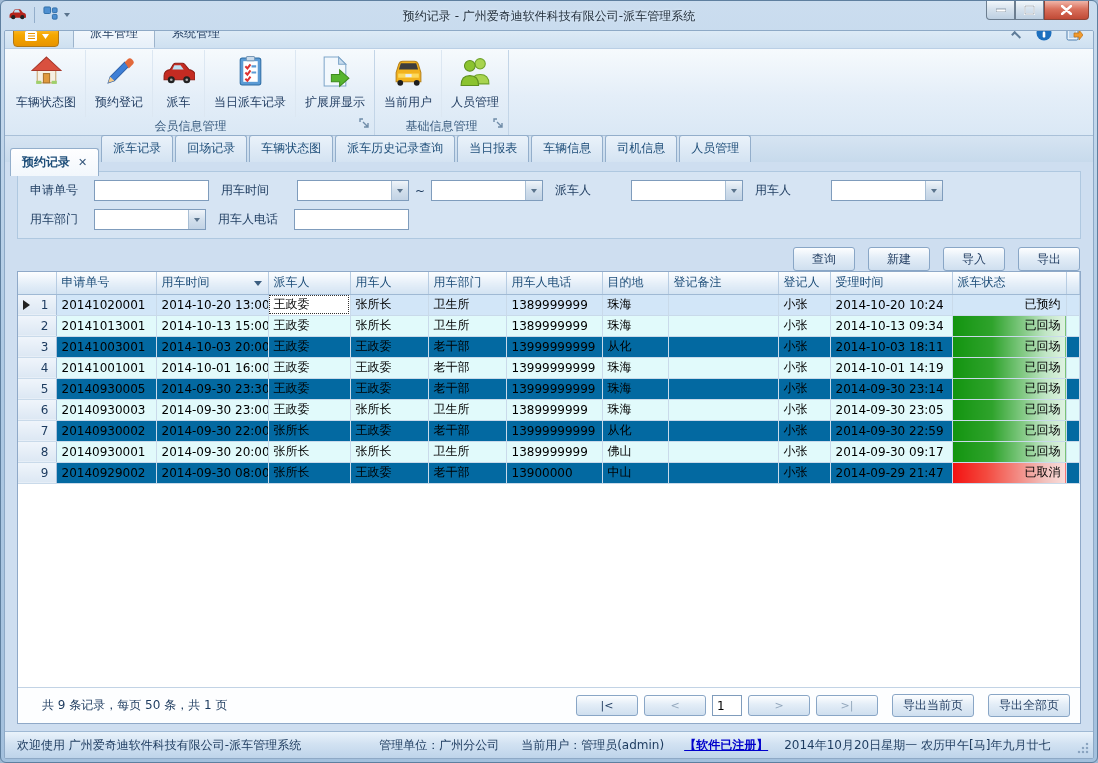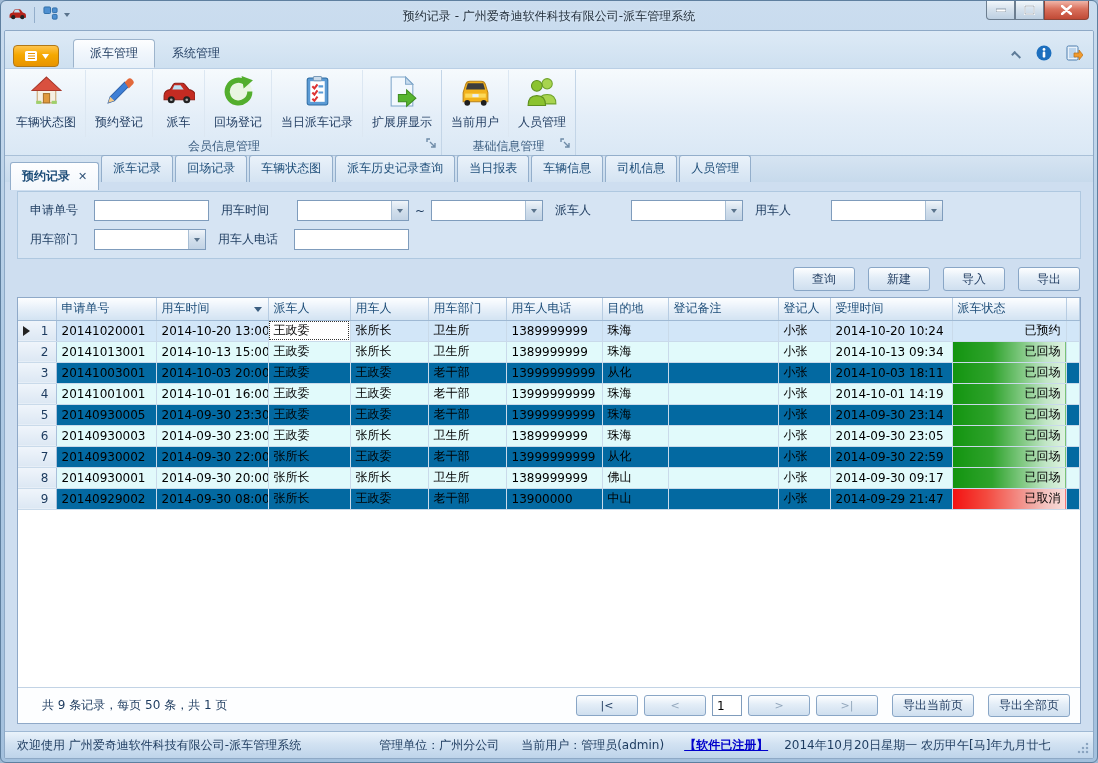--- a/index.html
+++ b/index.html
@@ -21,21 +21,21 @@
   .wbtn.min { border-radius:0 0 0 4px; }
   .wbtn.close { width:45px; border-radius:0 0 4px 0;
     background:linear-gradient(#F0B5A8,#D9705C 45%,#C04A36); border-color:#8E4437; }
   .caret-down { width:0; height:0; border-left:3px solid transparent; border-right:3px solid transparent; border-top:4px solid #5A738C; }
 
   
   .app-area { position:absolute; left:3px; right:3px; top:29px; bottom:3px; display:flex; flex-direction:column;
     background:#CEDEF0; border:1px solid #8EA9C6; border-radius:2px; overflow:hidden; }
 
   
-  .tabrow { height:38px; flex:none; display:flex; align-items:flex-end; background:linear-gradient(#DDEAF6,#CEE0F0);
+  .tabrow { height:18px; flex:none; display:flex; align-items:flex-end; background:linear-gradient(#DDEAF6,#CEE0F0);
     padding-left:6px; border-bottom:1px solid #BACFE5; }
   .app-button { width:46px; height:22px; margin:0 14px 1px 2px; border-radius:4px; border:1px solid #B07818;
     background:linear-gradient(#FFC44D,#F5A800 45%,#E89400); display:flex; align-items:center; justify-content:center; gap:4px; }
   .rtab { padding:5px 16px 5px; color:#1E3A5F; border-radius:4px 4px 0 0; border:1px solid transparent; }
   .rtab.active { background:linear-gradient(#FDFEFF,#F0F6FC 50%,#E7F0F9); border-color:#9DB4CC; border-bottom-color:#E7F0F9; }
   .tabrow-right { margin-left:auto; display:flex; align-items:center; gap:14px; padding-right:10px; margin-bottom:4px; }
   .chevron-up { width:9px; height:5px; border-top:2px solid #5F7C99; border-left:2px solid #5F7C99;
     transform:rotate(45deg) translateY(2px); }
 
   
@@ -49,38 +49,38 @@
   .rbtn-label { color:#1E3A5F; white-space:nowrap; }
   .rgroup-footer { height:18px; position:relative; display:flex; align-items:center; justify-content:center;
     color:#3C5E80; font-size:12px; }
   .launcher { position:absolute; right:4px; bottom:3px; }
 
   
   .doctabs { height:26px; flex:none; display:flex; align-items:flex-end; background:linear-gradient(#D6E4F2,#C7DAEC);
     padding-left:5px; }
   .dtab { padding:4px 11px 5px; margin-right:2px; border:1px solid #93AECB; border-bottom:none; border-radius:3px 3px 0 0;
     background:linear-gradient(#EAF2FA,#D4E3F2); color:#1E4E79; display:flex; align-items:center; gap:8px; white-space:nowrap; }
-  .dtab.active { background:linear-gradient(#FEFEFF,#F2F7FC); font-weight:bold; position:relative; top:8px; padding-top:5px; }
+  .dtab.active { background:linear-gradient(#FEFEFF,#F2F7FC); font-weight:bold; position:relative; top:14px; padding-top:5px; }
   .dtab-close { color:#33557A; font-weight:bold; font-size:11px; line-height:1; }
 
   
   .content { flex:1; min-height:0; background:#CEDEF0; padding:9px 12px 7px; display:flex; flex-direction:column; }
   .filter-panel { flex:none; border:1px solid #AFC8E0; background:#D6E4F3; padding:7px 12px; }
   .frow { display:flex; align-items:center; height:23px; }
   .frow + .frow { margin-top:6px; }
   .flabel { color:#1C3A5E; white-space:nowrap; }
   .w64 { width:64px; } .wlbl2 { width:88px; padding-left:12px; }
   .tinput { height:21px; border:1px solid #7F9CBC; background:#fff; padding:0 4px; font:inherit; width:115px; }
   .combo { width:112px; height:21px; border:1px solid #7F9CBC; background:#fff; display:flex; }
   .combo-text { flex:1; }
   .combo-btn { width:17px; border-left:1px solid #A8BED4; background:linear-gradient(#F0F5FA,#D2DfEC 50%,#C2D3E5);
     display:flex; align-items:center; justify-content:center; }
   .tilde { width:22px; text-align:center; color:#1C3A5E; }
 
-  .actions-row { flex:none; display:flex; justify-content:flex-end; gap:13px; margin:8px 1px 6px; }
+  .actions-row { flex:none; display:flex; justify-content:flex-end; gap:13px; margin:8px 1px 0; }
   .btn { min-width:62px; height:24px; border:1px solid #89A6C6; border-radius:3px; color:#1E3A5F;
     background:linear-gradient(#FDFEFF,#E3EDF7 45%,#CFDFEF); display:flex; align-items:center; justify-content:center;
     padding:0 10px; white-space:nowrap; }
 
   
   .grid-outer { flex:1; min-height:0; border:1px solid #8FA9C8; background:#fff; display:flex; flex-direction:column; }
   .grid-scroll { flex:1; overflow:hidden; }
   table { border-collapse:collapse; table-layout:fixed; width:100%; }
   th { height:22px; font-weight:normal; text-align:left; padding:0 5px; color:#1E4E79;
     background:linear-gradient(#FDFEFF,#E4EEF8 55%,#D3E3F2); border-right:1px solid #B7CCE2; border-bottom:1px solid #9FB9D4; position:relative; }
@@ -232,28 +232,20 @@
             <div class="rbtn">
               <span class="icon"><svg viewBox="0 0 32 32">
                   <path d="M2 20 q0 -5 6 -6 l3 -5 q1 -1 2 -1 h7 q1 0 2 1 l4 5 q6 1 6 6 v4 H2 Z" fill="#C42B22" stroke="#8E1E16"></path>
                   <path d="M12 10 h6 l3 4 H10 Z" fill="#BFE0F0"></path>
                   <circle cx="9" cy="24" r="3.4" fill="#222"></circle>
                   <circle cx="24" cy="24" r="3.4" fill="#222"></circle>
                   <circle cx="9" cy="24" r="1.3" fill="#AAA"></circle>
                   <circle cx="24" cy="24" r="1.3" fill="#AAA"></circle>
                 </svg></span>
               <span class="rbtn-label">派车</span>
-            </div>
-            <div class="rbtn">
-              <span class="icon"><svg viewBox="0 0 32 32">
-                  <circle cx="16" cy="16" r="13" fill="#E9F6E2"></circle>
-                  <path d="M27 16 a11 11 0 1 1 -4.8 -9" fill="none" stroke="#53AE2E" stroke-width="5"></path>
-                  <polygon points="19,1 30,5 21,13" fill="#53AE2E"></polygon>
-                </svg></span>
-              <span class="rbtn-label">回场登记</span>
             </div>
             <div class="rbtn">
               <span class="icon"><svg viewBox="0 0 32 32">
                   <rect x="6" y="3" width="20" height="26" rx="2" fill="#5B9BD5" stroke="#2E6DA4"></rect>
                   <rect x="9" y="6" width="14" height="20" fill="#fff"></rect>
                   <rect x="12" y="1.5" width="8" height="4" rx="1" fill="#CBDBEA" stroke="#7A9AB8"></rect>
                   <path d="M11 11 l2 2 3 -4" stroke="#D33" stroke-width="2" fill="none"></path>
                   <line x1="17" y1="11" x2="21.5" y2="11" stroke="#5B9BD5" stroke-width="2"></line>
                   <path d="M11 17 l2 2 3 -4" stroke="#D33" stroke-width="2" fill="none"></path>
                   <line x1="17" y1="17" x2="21.5" y2="17" stroke="#5B9BD5" stroke-width="2"></line>

